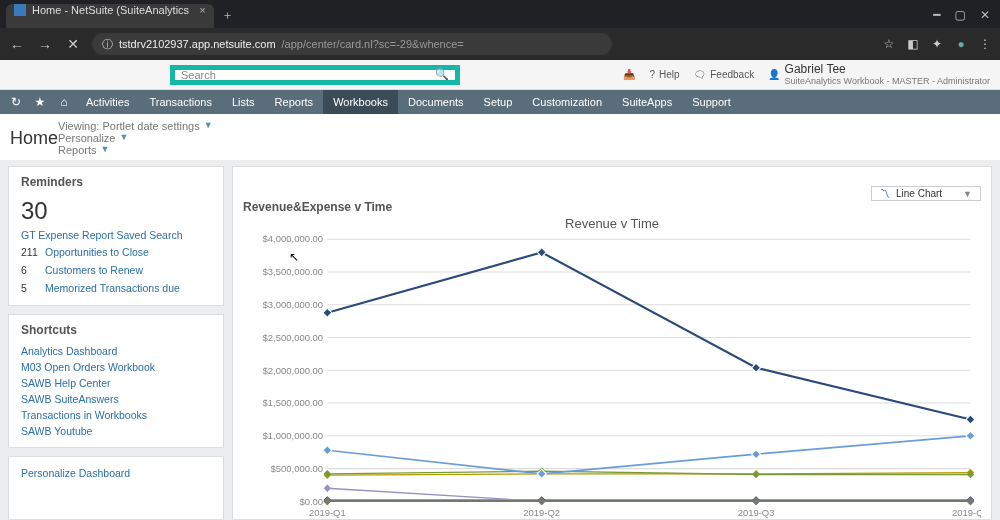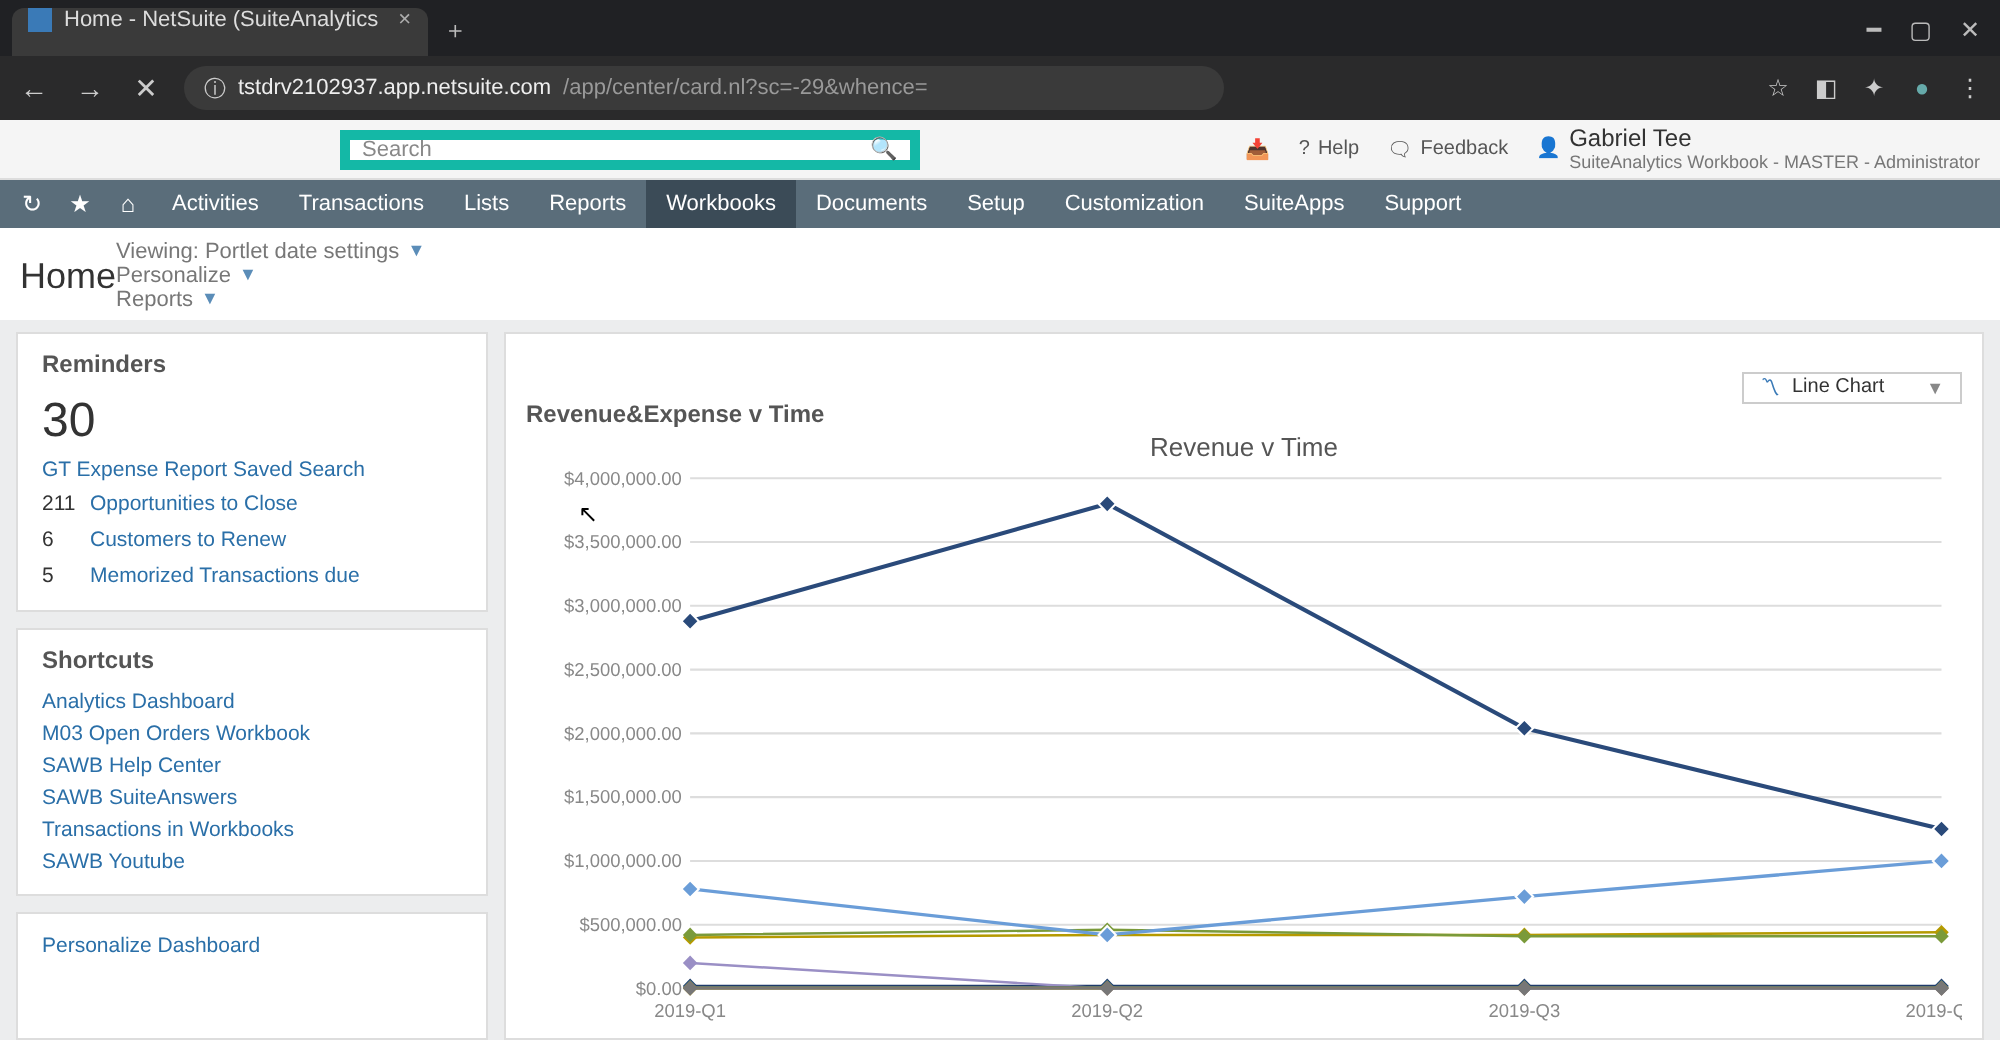--- a/index.html
+++ b/index.html
@@ -41,21 +41,21 @@
   .navicon { width:24px; height:24px; display:flex;align-items:center;justify-content:center;color:#fff; cursor:pointer; }
   .navitem { color:#fff; padding:0 10px; height:24px; display:flex; align-items:center; font-size:11px; cursor:pointer; }
   .navitem.active { background:#3b4b57; }
   .cursor { position:absolute; left:289px; top:90px; font-size:12px; color:#000; pointer-events:none; z-index:10; }
   
   .page { background:#ecedee; flex:1; display:flex; padding:6px 8px 0 8px; gap:8px; overflow:hidden; position:relative;}
   .pagetitle { font-size:18px; color:#333; padding:6px 10px 4px 10px; display:flex; align-items:center; }
   .pagetitle .right { margin-left:auto; display:flex; font-size:11px;justify-content:flex-end; }
   .pagetitle .right a { color:#777; text-decoration:none; display:flex; gap:4px; }
   .pagetitle .right .caret { color:#5b8db8; font-size:9px; }
-  .left { width:236px; display:flex; flex-direction:column; gap:8px; }
+  .left { width:216px; display:flex; flex-direction:column; gap:8px; }
   .right { flex:1; display:flex; flex-direction:column; }
   .panel { background:#fff; border:1px solid #ddd; padding:8px 12px; }
   .panel h3 { font-size:12px; color:#555; font-weight:600; margin-bottom:6px; }
   .big { font-size:24px; color:#333; padding:2px 0; }
   .link { color:#2a6fa8; font-size:10.5px; text-decoration:none; display:block; padding:2px 0; cursor:pointer;}
   .rrow { display:flex; gap:4px; padding:3px 0; font-size:10.5px; }
   .rrow .n { color:#333; min-width:20px; }
   .rrow .t { color:#2a6fa8; }
   .chartpanel { background:#fff; border:1px solid #ddd; flex:1; display:flex; flex-direction:column; padding:6px 10px 4px 10px; overflow:hidden;}
   .chartpanel h3 { font-size:12px; color:#555; font-weight:600;margin-top:27px; }

